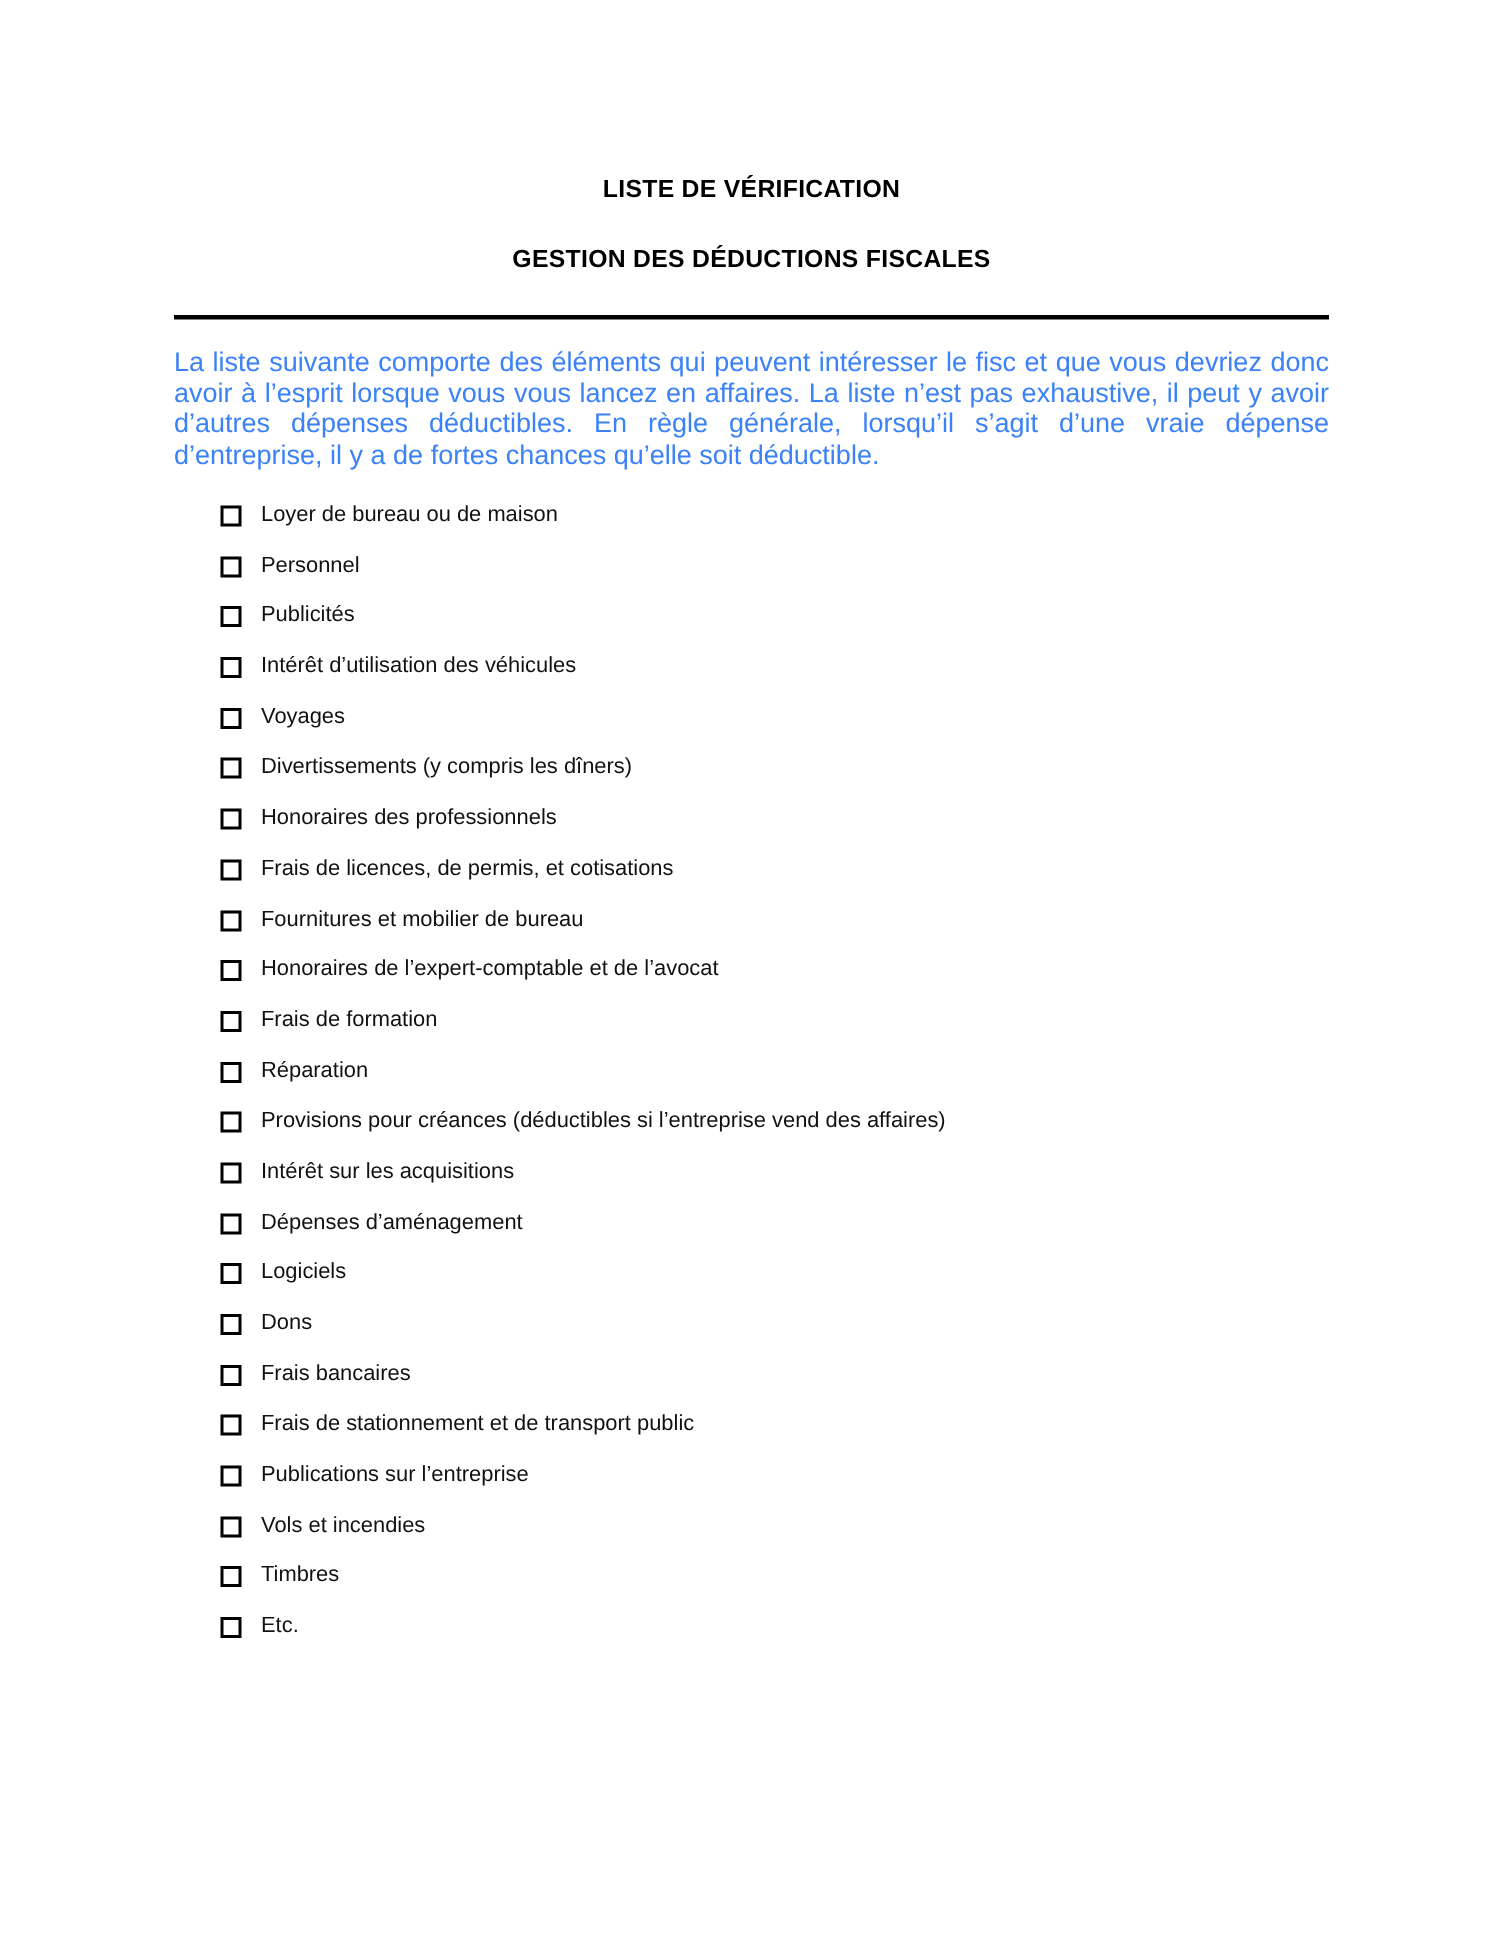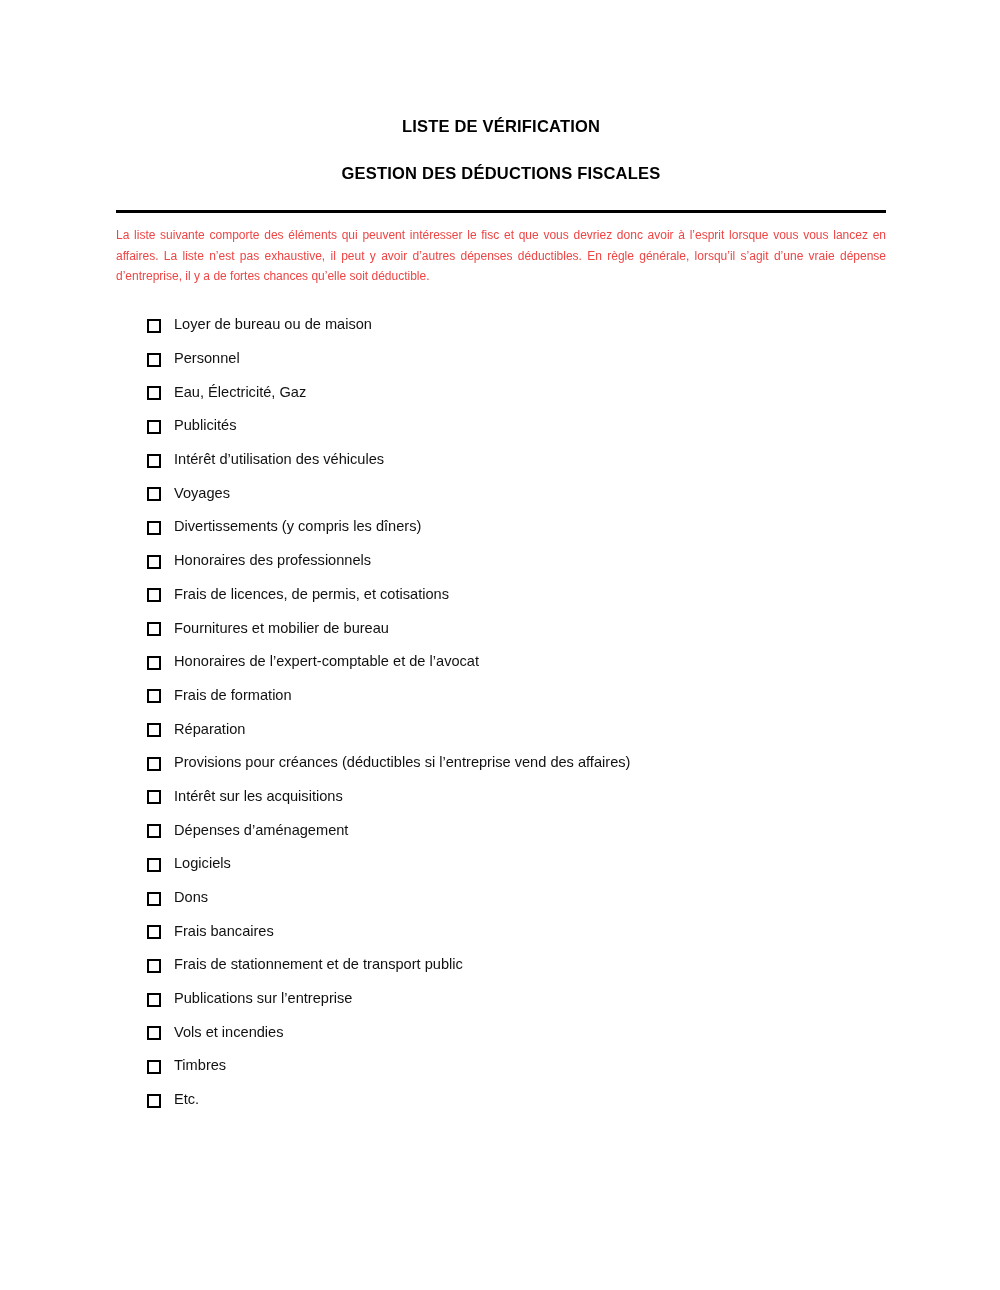--- a/index.html
+++ b/index.html
@@ -44,37 +44,37 @@
   
   .divider {
     margin-top: 27px;
     height: 3px;
     background: #000000;
     width: 100%;
   }
 
   
   .intro {
-    font-size: 12px;
+    font-size: 18px;
     line-height: 20.5px;
     text-align: justify;
     text-justify: inter-word;
-    color: #ef4444;
+    color: #3b82f6;
   }
 
   
   .checklist {
     list-style: none;
     margin: 0;
     padding: 0;
     margin-top: 21px;
   }
   .check-item {
     display: flex;
-    align-items: center;
+    align-items: flex-start;
     height: 33.7px;
     padding-left: 31px;
     box-sizing: border-box;
   }
   .checkbox {
     position: relative;
     flex: 0 0 auto;
     width: 14px;
     height: 14px;
     margin-top: 3px;
@@ -119,24 +119,20 @@
         <li class="check-item">
           <span class="checkbox"></span>
           <span class="label">Loyer de bureau ou de maison</span>
         </li>
         <li class="check-item">
           <span class="checkbox"></span>
           <span class="label">Personnel</span>
         </li>
         <li class="check-item">
           <span class="checkbox"></span>
-          <span class="label">Eau, Électricité, Gaz</span>
-        </li>
-        <li class="check-item">
-          <span class="checkbox"></span>
           <span class="label">Publicités</span>
         </li>
         <li class="check-item">
           <span class="checkbox"></span>
           <span class="label">Intérêt d’utilisation des véhicules</span>
         </li>
         <li class="check-item">
           <span class="checkbox"></span>
           <span class="label">Voyages</span>
         </li>

